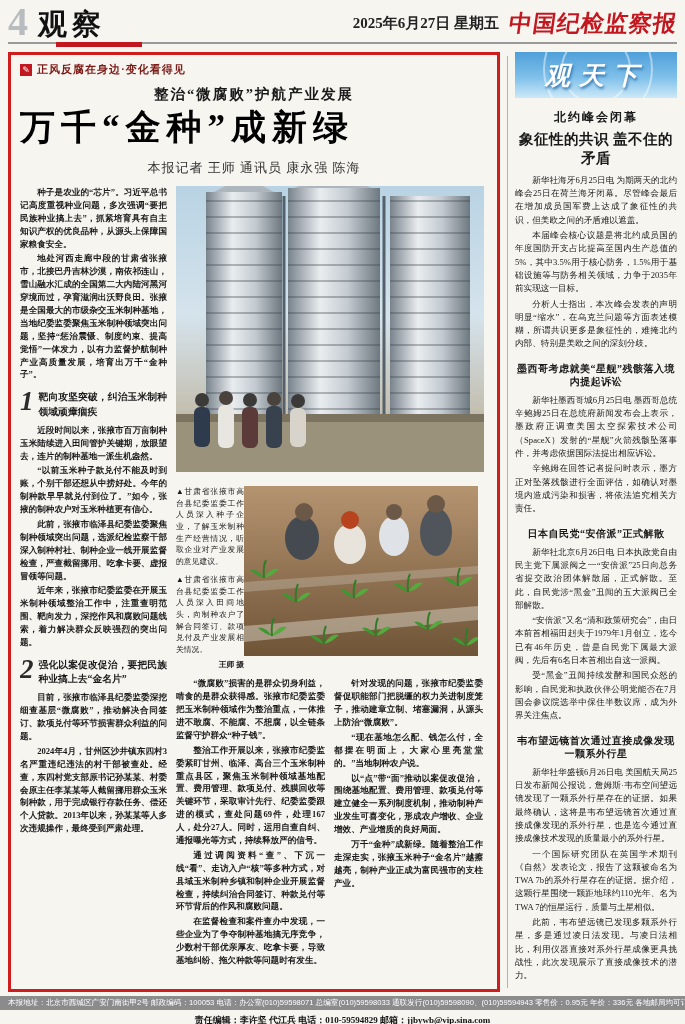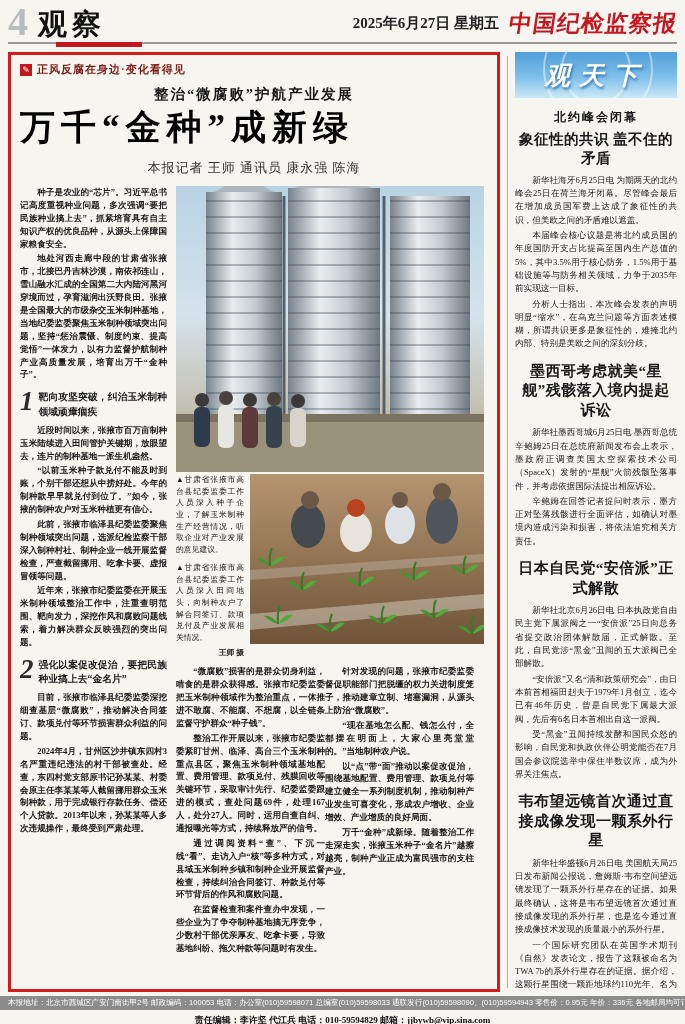--- a/index.html
+++ b/index.html
@@ -38,40 +38,40 @@
   .col { font-size:8.6px; line-height:1.5; text-align:justify; }
   .col p { text-indent:2em; margin-bottom:2px;font-weight:bold; }
   .c1 { width:147px; height:800px; overflow:hidden; }
   .rarea { width:308px; }
   .subhead { display:flex; align-items:flex-start; gap:5px; margin:7px 0 5px 0; }
   .subnum { font-size:27px; line-height:26px; font-weight:bold; color:#2b2b2b; font-style:italic; }
   .subtxt { font-size:9.8px; font-weight:bold; line-height:1.45; padding-top:2px; }
 
   
   .photo1 { width:308px; height:286px; position:relative; overflow:hidden; background:linear-gradient(180deg,#b9d3e4 0%,#d5e3ec 45%,#c4c0b2 78%,#8a8373 100%); }
-  .photorow { display:flex; gap:0; margin-top:2px;justify-content:space-between; }
+  .photorow { display:flex; gap:0; margin-top:14px; }
   .capcol { width:68px; font-size:7.8px; line-height:1.5; text-align:justify; }
   .capcol .cred { font-weight:bold; display:block; text-align:right; margin-top:3px; }
   .photo2 { width:234px; height:170px; overflow:hidden; }
-  .bcols { display:flex; margin-top:7px; }
+  .bcols { display:flex; gap:9px; margin-top:7px; }
   .c2,.c3 { width:149px; height:332px; overflow:hidden; }
 
   
   .banner { height:46px; position:relative; overflow:hidden;
     background:linear-gradient(180deg,#4f9fd9 0%,#7fc0ea 55%,#cce9f8 100%);
     display:flex; align-items:center; justify-content:center; }
   .banner .ring { position:absolute; border:2px solid rgba(255,255,255,.45); border-radius:50%; }
   .r1 { width:70px; height:70px; left:46px; top:-18px; }
   .r2 { width:110px; height:110px; left:28px; top:-38px; }
   .bannertxt { position:relative; color:#fff; font-size:25px; font-weight:bold; font-style:italic;
     letter-spacing:9px; text-shadow:1px 2px 3px #2b6ea8; }
   .sart { margin-top:11px; }
   .skicker { text-align:center; font-size:12px; font-weight:bold; letter-spacing:2px; }
   .shead { text-align:center; font-size:14.5px; font-weight:bold; line-height:1.3; margin-top:4px; letter-spacing:.5px; }
-  .shead.sm { font-size:15px; }
+  .shead.sm { font-size:10px; }
   .sbody { font-size:8.6px; line-height:1.55; text-align:justify; margin-top:6px; }
   .sbody p { text-indent:2em; margin-bottom:2px; }
 
   
   .foot1 { margin-top:2px; background:#8b8b8b; color:#fff; font-size:7.6px; line-height:12px;
     padding:1px 8px; white-space:nowrap; overflow:hidden; font-family:"Liberation Sans",sans-serif; }
   .foot2 { text-align:center; font-size:9px; font-weight:bold; color:#111; padding-top:4px; }
 </style>
 </head>
 <body>

